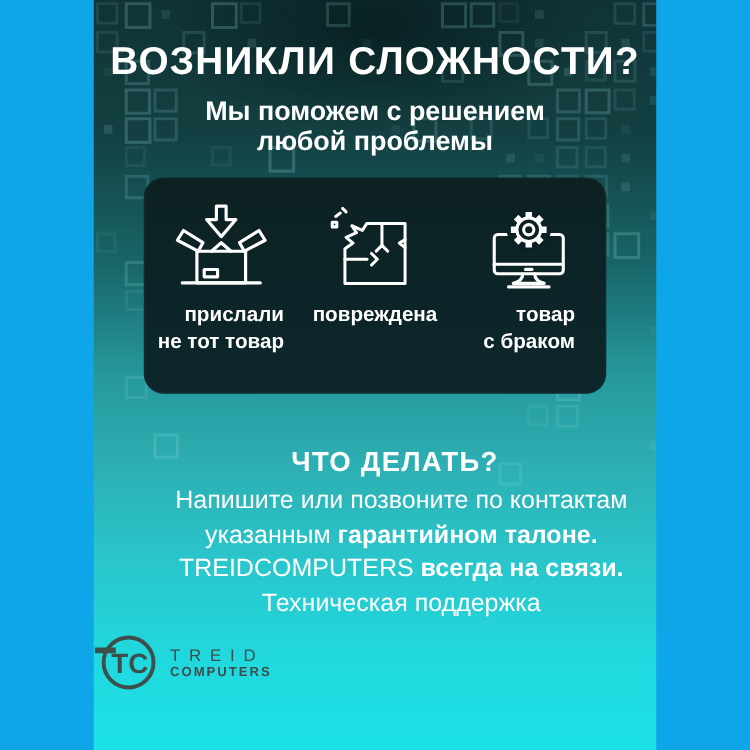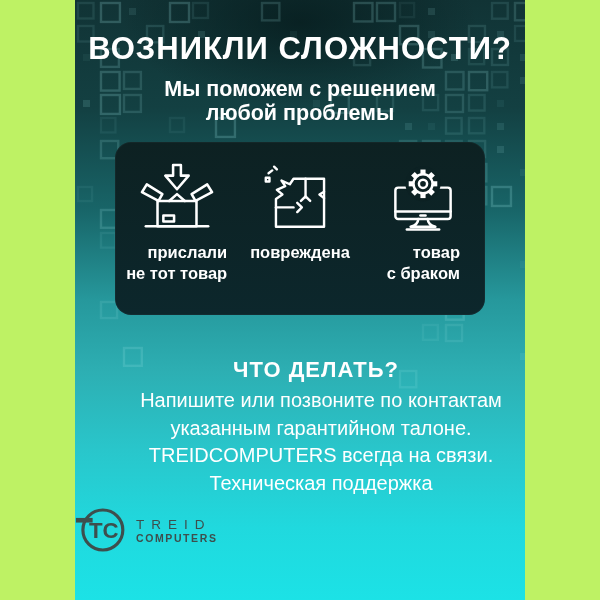--- a/index.html
+++ b/index.html
@@ -1,17 +1,17 @@
 <!DOCTYPE html>
 <html><head>
 <meta charset="utf-8">
 <style>
   html,body{margin:0;padding:0;}
   body{width:600px;height:600px;background:#ffffff;font-family:"Liberation Sans",sans-serif;}
-  .page{position:relative;width:600px;height:600px;background:#bef264;overflow:hidden;}
+  .page{position:relative;width:600px;height:600px;background:#0ea5e9;overflow:hidden;}
   .strip{
     position:absolute;left:75px;top:0;width:450px;height:600px;overflow:hidden;
     background:linear-gradient(180deg,
       #113335 0%, #134042 18%, #186568 35%, #26989c 50%,
       #2dafb3 62%, #29c6cb 75%, #20d9de 88%, #1ce2e6 100%);
   }
   .vignette{
     position:absolute;left:0;top:0;width:450px;height:280px;pointer-events:none;
     background:radial-gradient(55% 42% at 50% 8%, rgba(0,13,14,0.50), rgba(0,13,14,0) 72%);
   }
@@ -42,21 +42,21 @@
     font-size:16.5px;font-weight:bold;line-height:20.5px;
   }
   .h2{
     position:absolute;top:341px;left:0;width:450px;text-align:center;
     color:#ffffff;font-size:22px;font-weight:bold;letter-spacing:1px;margin:16px;
   }
   .paragraph{
     position:absolute;top:387px;left:0;width:492px;text-align:center;
     color:#ffffff;font-size:20px;line-height:27.5px;font-weight:normal;
   }
-  .paragraph b{font-weight:normal;}
+  .paragraph b{font-weight:bold;}
   .logo{
     position:absolute;top:505px;left:0;width:450px;
     display:flex;justify-content:flex-start;align-items:center;gap:9px;
   }
   .logo-text{display:flex;flex-direction:column;justify-content:center;}
   .logo-treid{color:#3d4f4d;font-size:13.5px;font-weight:normal;letter-spacing:7px;line-height:15px;}
   .logo-computers{color:#3d4f4d;font-size:10.5px;font-weight:bold;letter-spacing:1.6px;line-height:12px;}
   .ic{stroke:#ffffff;stroke-width:2.6;fill:none;stroke-linecap:round;stroke-linejoin:round;}
 </style>
 </head>

